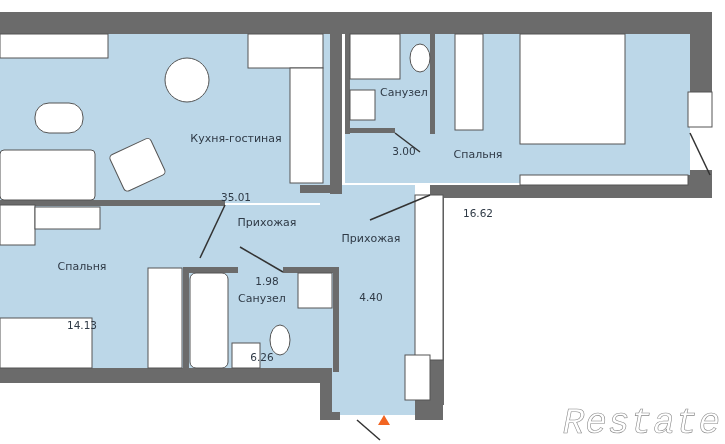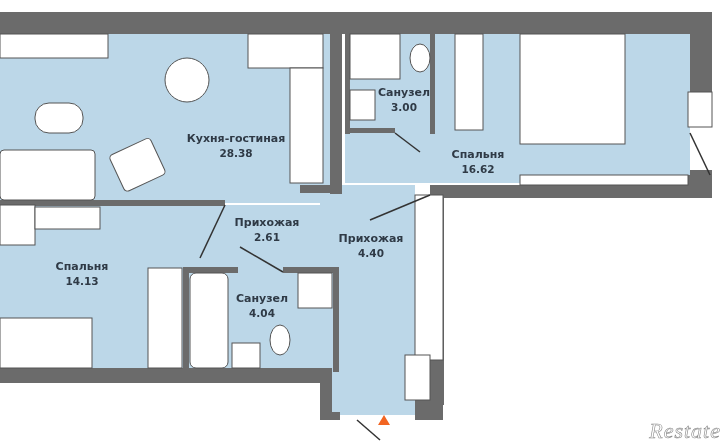--- a/index.html
+++ b/index.html
@@ -1,20 +1,20 @@
 <!DOCTYPE html>
 <html><head>
 <meta charset="utf-8">
 <style>
   html,body{margin:0;padding:0;background:#ffffff;}
   body{width:725px;height:444px;overflow:hidden;position:relative;font-family:"DejaVu Sans","Liberation Sans",sans-serif;}
   #plan{position:absolute;left:0;top:0;width:725px;height:444px;}
-  .lbl{position:absolute;font-size:11px;color:#2f3a46;text-align:center;line-height:14px;white-space:nowrap;transform:translateX(-50%);font-weight:bold;}
-  .lbl .area{display:block;font-size:10.5px;}
-  .wm{position:absolute;right:4px;bottom:0px;font-family:Liberation Serif, serif;font-style:italic;font-size:22px;color:#ffffff;-webkit-text-stroke:0.6px #8a8a8a;letter-spacing:1px;}
+  .lbl{position:absolute;font-size:11px;color:#2f3a46;text-align:center;line-height:14px;white-space:nowrap;transform:translateX(-50%);}
+  .lbl .area{display:block;font-size:10.5px;margin-top:44px;}
+  .wm{position:absolute;right:4px;bottom:0px;font-family:Liberation Mono, monospace;font-style:italic;font-size:36px;color:#ffffff;-webkit-text-stroke:0.6px #8a8a8a;letter-spacing:1px;}
 </style>
 </head>
 <body>
 
 <svg id="plan" viewBox="0 0 725 444" xmlns="http://www.w3.org/2000/svg">
 
   <g fill="#bcd7e8">
     <rect x="0" y="33" width="330" height="170"></rect>
     <rect x="345" y="33" width="345" height="150"></rect>
     <rect x="0" y="205" width="415" height="165"></rect>
@@ -78,40 +78,40 @@
     <line x1="395" y1="133" x2="420" y2="152"></line>
     <line x1="430" y1="195" x2="370" y2="220"></line>
     <line x1="690" y1="133" x2="710" y2="175"></line>
     <line x1="357" y1="420" x2="380" y2="440"></line>
   </g>
   <polygon points="378,425 384,415 390,425" fill="#f26522"></polygon>
 </svg>
 
 <div class="lbl" style="left:236px;top:132px;">
   <span>Кухня-гостиная</span>
-  <span class="area">28.38</span>
+  <span class="area">35.01</span>
 </div>
 <div class="lbl" style="left:404px;top:86px;">
   <span>Санузел</span>
   <span class="area">3.00</span>
 </div>
 <div class="lbl" style="left:478px;top:148px;">
   <span>Спальня</span>
   <span class="area">16.62</span>
 </div>
 <div class="lbl" style="left:267px;top:216px;">
   <span>Прихожая</span>
-  <span class="area">2.61</span>
+  <span class="area">1.98</span>
 </div>
 <div class="lbl" style="left:371px;top:232px;text-align:center;">
   <span>Прихожая</span>
   <span class="area">4.40</span>
 </div>
 <div class="lbl" style="left:82px;top:260px;">
   <span>Спальня</span>
   <span class="area">14.13</span>
 </div>
 <div class="lbl" style="left:262px;top:292px;">
   <span>Санузел</span>
-  <span class="area">4.04</span>
+  <span class="area">6.26</span>
 </div>
 
 <div class="wm">Restate</div>
 
 </body></html>

